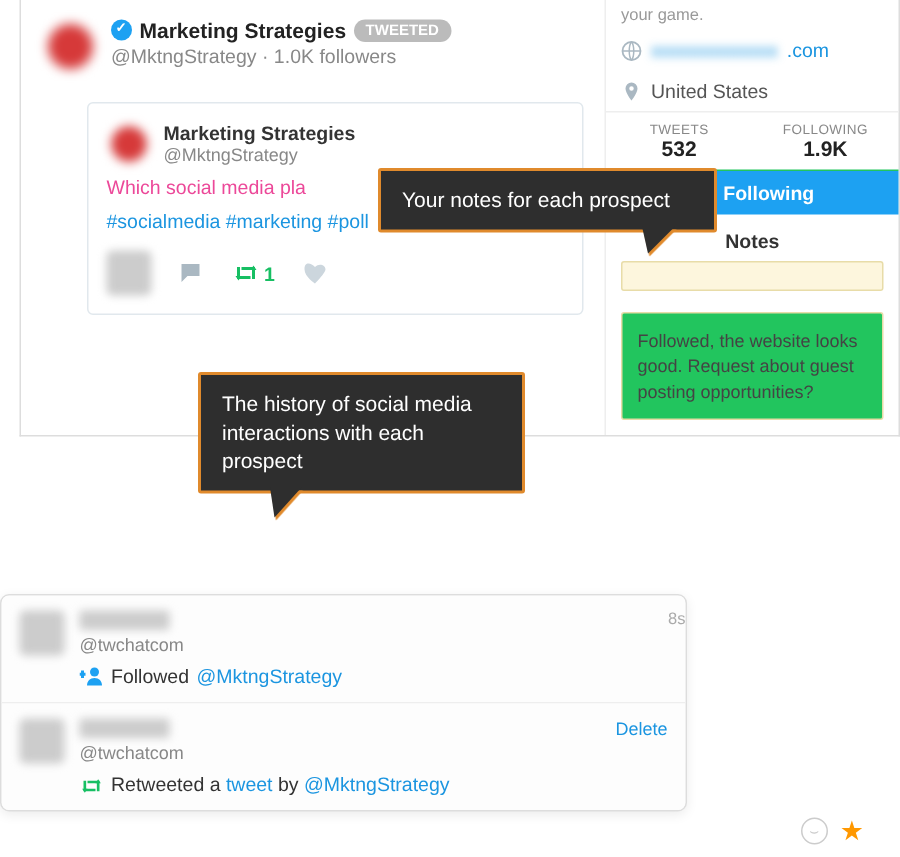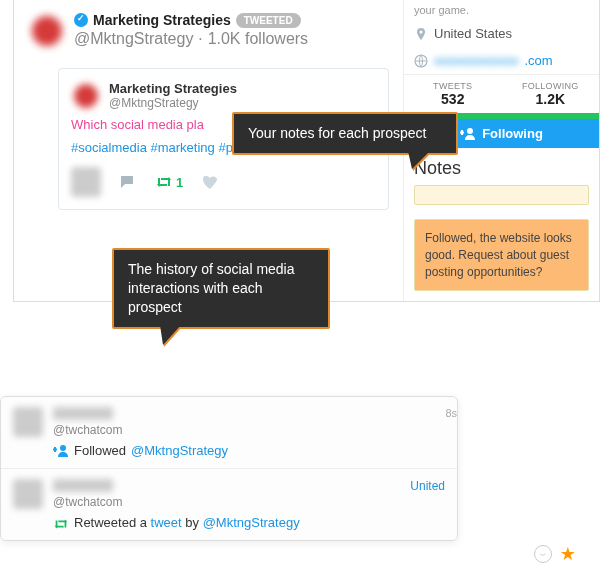--- a/index.html
+++ b/index.html
@@ -10,50 +10,50 @@
 .profile-head { display: flex; align-items: flex-start; gap: 8px; }
 .blur-red { width: 38px; height: 38px; border-radius: 4px; background: radial-gradient(circle at 50% 50%, #d63939 0%, #d63939 40%, #fff 70%); filter: blur(3px); }
 .blur-red-sm { width: 30px; height: 30px; border-radius: 4px; background: radial-gradient(circle at 50% 50%, #d63939 0%, #d63939 40%, #fff 70%); filter: blur(3px); }
 .blur-gray-sm { width: 30px; height: 30px; border-radius: 4px; background: #ccc; filter: blur(3px); }
 .blur-gray-30 { width: 30px; height: 30px; border-radius: 4px; background: #ccc; filter: blur(3px); }
 .name-line { display: flex; align-items: center; gap: 5px; }
 .verified { width: 14px; height: 14px; background: #1da1f2; border-radius: 50%; position: relative; }
 .verified::after { content: "✓"; color: #fff; font-size: 9px; position: absolute; left: 3px; top: 0; font-weight: bold; }
 .name-bold { font-weight: bold; font-size: 14px; color: #222; }
 .badge { background: #bbb; color: #fff; font-size: 10px; font-weight: bold; padding: 2px 8px; border-radius: 10px; }
-.sub { color: #888; font-size: 16px; margin-top: 2px; }
+.sub { color: #888; font-size: 13px; margin-top: 2px; }
 .tweet-card { border: 1px solid #e1e8ed; border-radius: 4px; margin: 18px 0 0 30px; padding: 12px; }
 .tweet-head { display: flex; gap: 8px; }
 .tweet-name { font-weight: bold; font-size: 13px; }
 .tweet-body { margin-top: 6px; color: #ec4899; }
 .hashtags { margin-top: 8px; color: #1b95e0; }
 .actions { display: flex; align-items: center; gap: 18px; margin-top: 12px; }
 .icon { display: inline-flex; align-items: center; color: #aab8c2; }
 .rt { color: #17bf63; font-weight: bold; display: flex; align-items: center; gap: 3px; }
 .right-row { display: flex; align-items: center; gap: 6px; padding: 6px 10px; color: #555; }
 .truncated { color: #999; font-size: 11px; text-align: left; padding: 4px 10px; }
 .blur-url { filter: blur(3px); color: #1b95e0; }
-.stats { display: flex; border-top: 1px solid #eee; border-bottom: 6px solid #22c55e; }
+.stats { display: flex; border-top: 1px solid #eee; border-bottom: 1px solid #22c55e; }
 .stat { flex: 1; text-align: center; padding: 6px 2px; }
 .stat-label { font-size: 9px; color: #888; letter-spacing: 0.3px; }
 .stat-val { font-weight: bold; font-size: 14px; color: #222; }
 .follow-btn { background: #1da1f2; color: #fff; display: flex; align-items: center; justify-content: center; gap: 6px; padding: 7px; font-weight: bold; font-size: 13px; cursor: pointer; }
-.notes-head { font-weight: normal; padding: 10px 10px 6px; font-size: 18px; color: #333; }
+.notes-head { font-weight: bold; padding: 10px 10px 6px; font-size: 13px; color: #333; text-align: center; }
 .notes-input { background: #fdf6dd; border: 1px solid #e8dca8; height: 20px; margin: 0 10px 14px; border-radius: 2px; }
-.note-card { background: #fdba74; border: 1px solid #e8dca8; padding: 10px; margin: 0 10px 10px; font-size: 12px; color: #444; line-height: 1.4; border-radius: 2px; }
+.note-card { background: #22c55e; border: 1px solid #e8dca8; padding: 10px; margin: 0 10px 10px; font-size: 12px; color: #444; line-height: 1.4; border-radius: 2px; }
 .history { position: absolute; left: 0; bottom: 30px; width: 458px; background: #f8f8f8; border: 1px solid #ddd; border-radius: 6px; box-shadow: 0 2px 8px rgba(0,0,0,0.08); overflow: hidden; }
 .history-item { display: flex; padding: 10px 12px; gap: 10px; border-bottom: 1px solid #eee; background: #fdfdfd; position: relative; }
 .history-item:last-child { border-bottom: none; }
 .blur-name { background: #ccc; filter: blur(3px); color: transparent; border-radius: 2px; width: 60px; height: 13px; display: inline-block; }
 .handle { color: #888; font-size: 12px; }
 .follow-line { display: flex; align-items: flex-end; gap: 5px; margin-top: 6px; color: #333; }
 .link { color: #1b95e0; text-decoration: none; }
 .time { position: absolute; right: 0; top: 10px; color: #aaa; font-size: 11px; }
 .delete { position: absolute; right: 12px; top: 10px; color: #1b95e0; font-size: 12px; cursor: pointer; }
-.callout { position: absolute; background: #2e2e2e; color: #fff; border: 2px solid #e08a2c; padding: 10px 14px; font-size: 14px; line-height: 1.35; max-width: 230px; border-radius: 2px; }
+.callout { position: absolute; background: #2e2e2e; color: #fff; border: 2px solid #e08a2c; padding: 10px 14px; font-size: 14px; line-height: 1.35; max-width: 230px; border-radius: 2px; margin-left: 20px; }
 .callout .tail { position: absolute; width: 0; height: 0; }
 .c1 { top: 112px; left: 232px; width: 226px; }
 .c1 .tail { bottom: -16px; right: 26px; border-left: 4px solid transparent; border-right: 18px solid transparent; border-top: 18px solid #2e2e2e; filter: drop-shadow(1px 2px 0 #e08a2c); }
 .c2 { top: 248px; left: 112px; width: 218px; }
 .c2 .tail { bottom: -18px; left: 46px; border-left: 3px solid transparent; border-right: 18px solid transparent; border-top: 20px solid #2e2e2e; filter: drop-shadow(1px 2px 0 #e08a2c); }
 .bottom-bar { position: absolute; bottom: 0; right: 18px; display: flex; align-items: center; gap: 8px; padding: 6px; }
 .star { color: #ff9800; font-size: 18px; }
 .smiley { color: #ccc; width: 18px; height: 18px; border: 1.5px solid #ccc; border-radius: 50%; display: flex; align-items: center; justify-content: center; font-size: 10px; }
 svg { display: block; }
 </style>
@@ -106,40 +106,40 @@
             </svg>
         </span>
       </div>
     </div>
   </div>
 
   <div class="right">
     <div class="truncated">your game.</div>
     <div class="right-row">
       <svg width="14" height="14" viewBox="0 0 14 14">
-          <path fill="#aab8c2" d="M7 1a4 4 0 014 4c0 3-4 8-4 8S3 8 3 5a4 4 0 014-4zm0 2.5a1.5 1.5 0 100 3 1.5 1.5 0 000-3z"></path>
-        </svg>
-      <span>United States</span>
-    </div>
-    <div class="right-row">
-      <svg width="14" height="14" viewBox="0 0 14 14">
           <circle cx="7" cy="7" r="6" fill="none" stroke="#aab8c2" stroke-width="1.2"></circle>
           <path stroke="#aab8c2" stroke-width="1" fill="none" d="M1 7h12M7 1c2 2 2 10 0 12M7 1c-2 2-2 10 0 12"></path>
         </svg>
       <span class="blur-url">xxxxxxxxxxxxx</span>
         <span class="link">.com</span>
     </div>
+    <div class="right-row">
+      <svg width="14" height="14" viewBox="0 0 14 14">
+          <path fill="#aab8c2" d="M7 1a4 4 0 014 4c0 3-4 8-4 8S3 8 3 5a4 4 0 014-4zm0 2.5a1.5 1.5 0 100 3 1.5 1.5 0 000-3z"></path>
+        </svg>
+      <span>United States</span>
+    </div>
     <div class="stats">
       <div class="stat">
         <div class="stat-label">TWEETS</div>
         <div class="stat-val">532</div>
       </div>
       <div class="stat">
         <div class="stat-label">FOLLOWING</div>
-        <div class="stat-val">1.2K</div>
+        <div class="stat-val">1.9K</div>
       </div>
     </div>
     <div class="follow-btn">
       <svg width="16" height="14" viewBox="0 0 16 14">
           <circle cx="10" cy="4" r="3" fill="#fff"></circle>
           <path fill="#fff" d="M5 13c0-3 2-5 5-5s5 2 5 5H5zM2 4v4M0 6h4"></path>
           <path stroke="#fff" stroke-width="2" d="M2 3v5M0 5.5h4"></path>
         </svg>
       <span>Following</span>
     </div>
@@ -173,21 +173,21 @@
       <span class="blur-name"></span>
       <div class="handle">@twchatcom</div>
       <div class="follow-line">
         <svg width="16" height="12" viewBox="0 0 18 12">
             <path fill="none" stroke="#17bf63" stroke-width="2" d="M4 2v7h8M14 10V3H6"></path>
             <path fill="#17bf63" d="M2 8l2 3 2-3zM16 4l-2-3-2 3z"></path>
           </svg>
         <span><span>Retweeted a </span><a class="link">tweet</a><span> by </span><a class="link">@MktngStrategy</a></span>
       </div>
     </div>
-    <span class="delete">United</span>
+    <span class="delete">Delete</span>
   </div>
 </div>
 
 <div class="callout c1">
   <span>Your notes for each prospect</span>
   <div class="tail"></div>
 </div>
 <div class="callout c2">
   <span>The history of social media interactions with each prospect</span>
   <div class="tail"></div>

